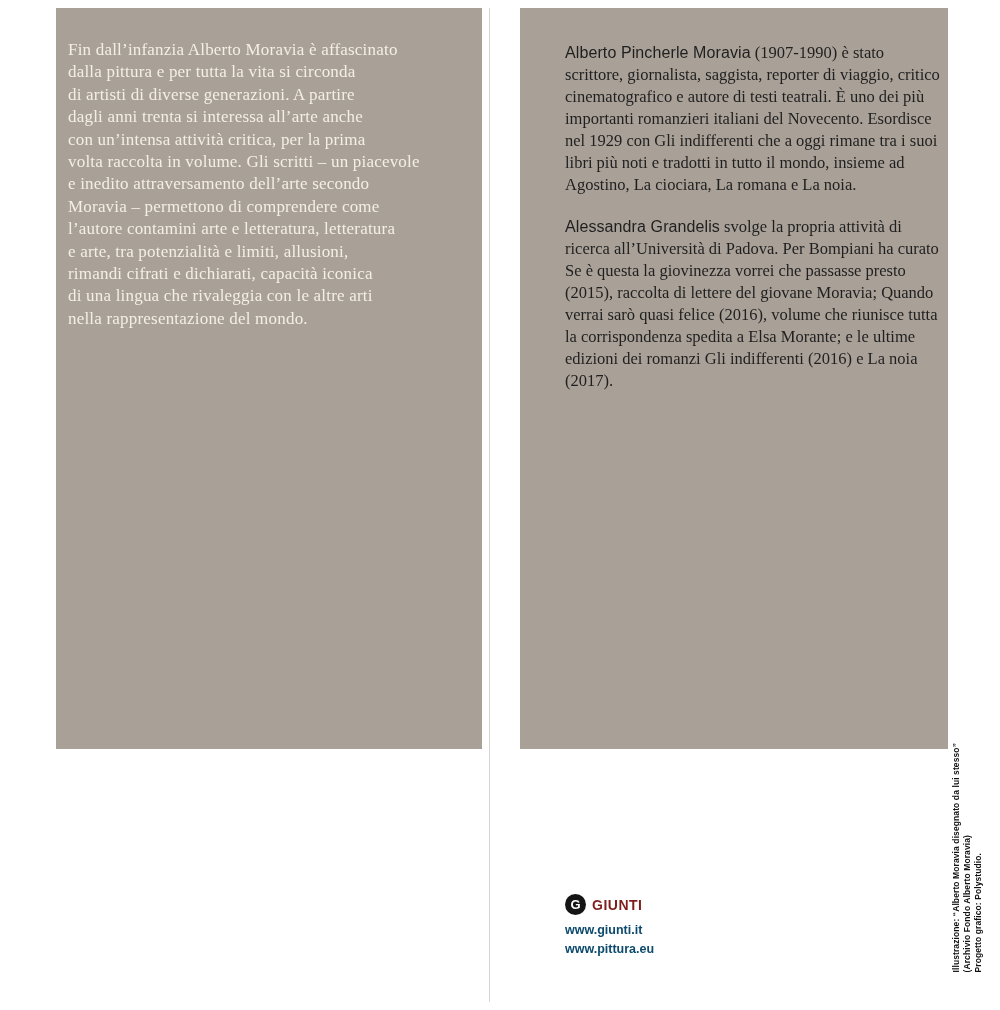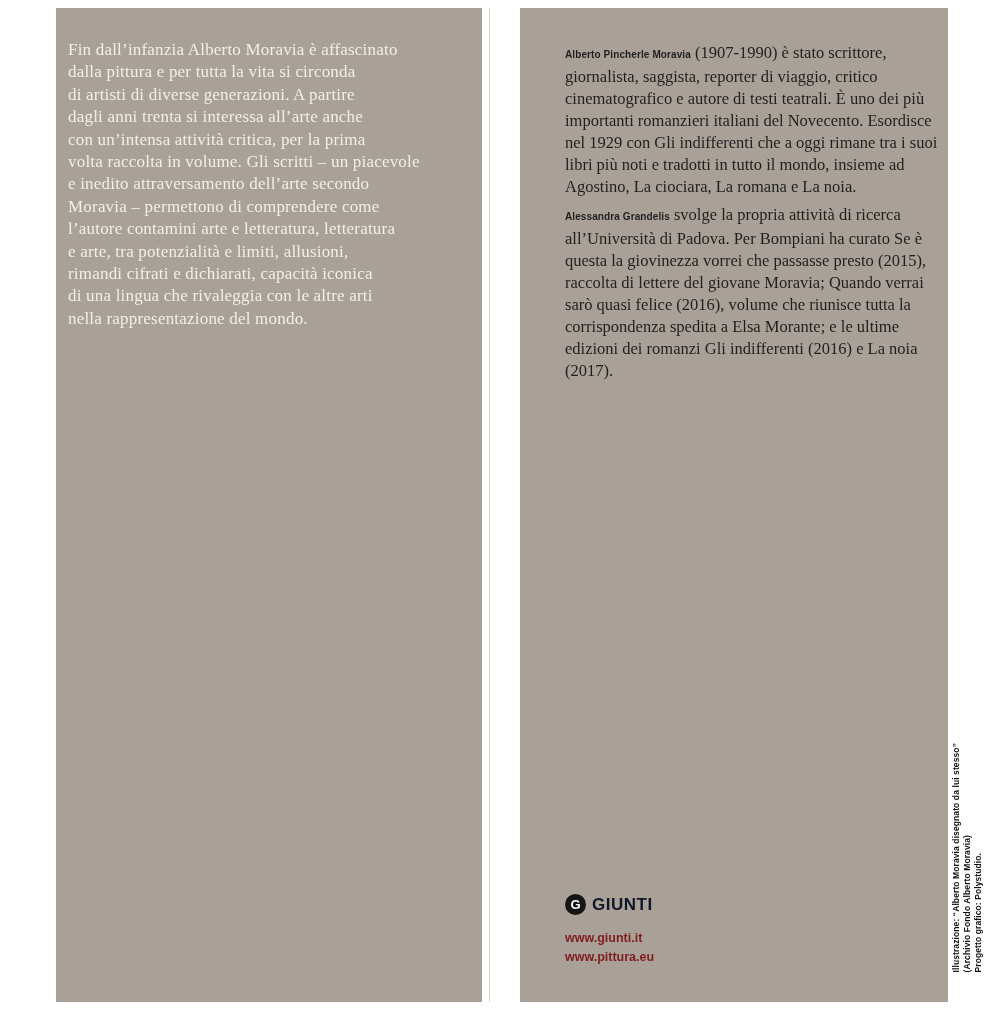--- a/index.html
+++ b/index.html
@@ -3,21 +3,21 @@
 <meta charset="utf-8">
 <style>
   html,body { margin:0; padding:0; }
   body {
     width:1000px; height:1010px; position:relative;
     background:#ffffff;
     font-family:"Liberation Serif", serif;
     overflow:hidden;
   }
   .panel {
-    position:absolute; top:8px; height:994px;
+    position:absolute; top:8px; height:741px;
     background:var(--panel, #a9a198);
   }
   #left-panel  { left:56px;  width:426px; }
   #right-panel { left:520px; width:428px; }
   .fold-line {
     position:absolute; top:8px; left:489px; width:1px; height:994px;
     background:#d9d6d1;
   }
   
   .left-text {
@@ -26,50 +26,50 @@
     font-size:17px; line-height:22.4px; letter-spacing:0.2px;
     white-space:pre-line;
   }
   
   .bios {
     position:absolute; left:45px; top:34px; width:378px;
     color:var(--right_text, #1f1f1f);
     font-size:16.5px; line-height:22px;
   }
   .bio { margin:0; }
-  .bio2 { margin-top:6px; }
+  .bio2 { margin-top:20px; }
   .b {
     font-family:"Liberation Sans", sans-serif;
-    font-weight:700; font-size:10px;
+    font-weight:400; font-size:16px;
     letter-spacing:0.1px;
   }
   .i { }
   
   .publisher {
     position:absolute; left:45px; top:886px;
     color:#111;
   }
   .logo-row { display:flex; align-items:center; gap:6px; }
   .logo-disc {
     width:21px; height:21px; border-radius:50%;
     background:#151515; color:#ffffff;
     display:flex; align-items:center; justify-content:center;
     font-family:"Liberation Sans", sans-serif;
     font-weight:700; font-size:13px; line-height:1;
   }
   .logo-text {
     font-family:"Liberation Sans", sans-serif;
-    font-weight:700; font-size:17px; letter-spacing:0.5px;
-    color:#0f172a;
+    font-weight:700; font-size:14px; letter-spacing:0.5px;
+    color:#7f1d1d;
   }
   .urls {
-    margin-top:14px;
+    margin-top:6px;
     font-family:"Liberation Sans", sans-serif;
     font-weight:700; font-size:12.5px; line-height:19px;
-    color:#7f1d1d;
+    color:#0c4a6e;
   }
   
   .credits {
     position:absolute; right:16px; bottom:38px;
     writing-mode:vertical-rl; transform:rotate(180deg);
     white-space:pre-line;
     font-family:"Liberation Sans", sans-serif;
     font-weight:700; font-size:8.5px; line-height:11px;
     color:#111; letter-spacing:0.1px;
   }

